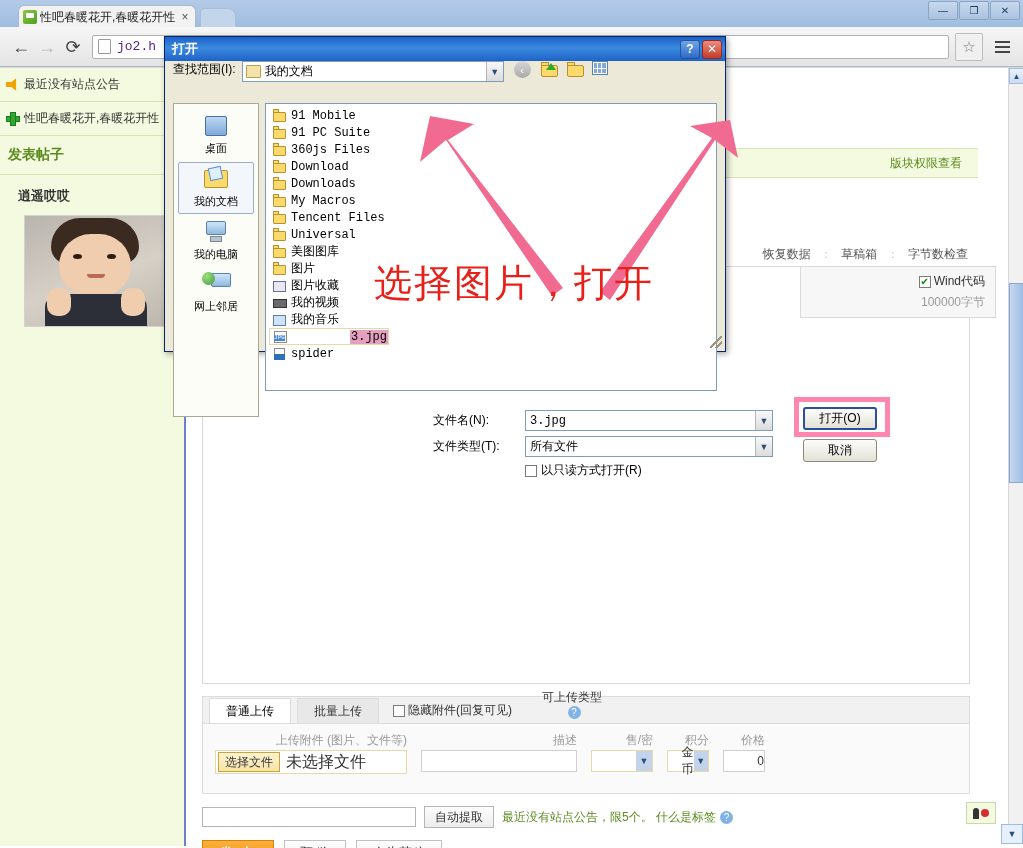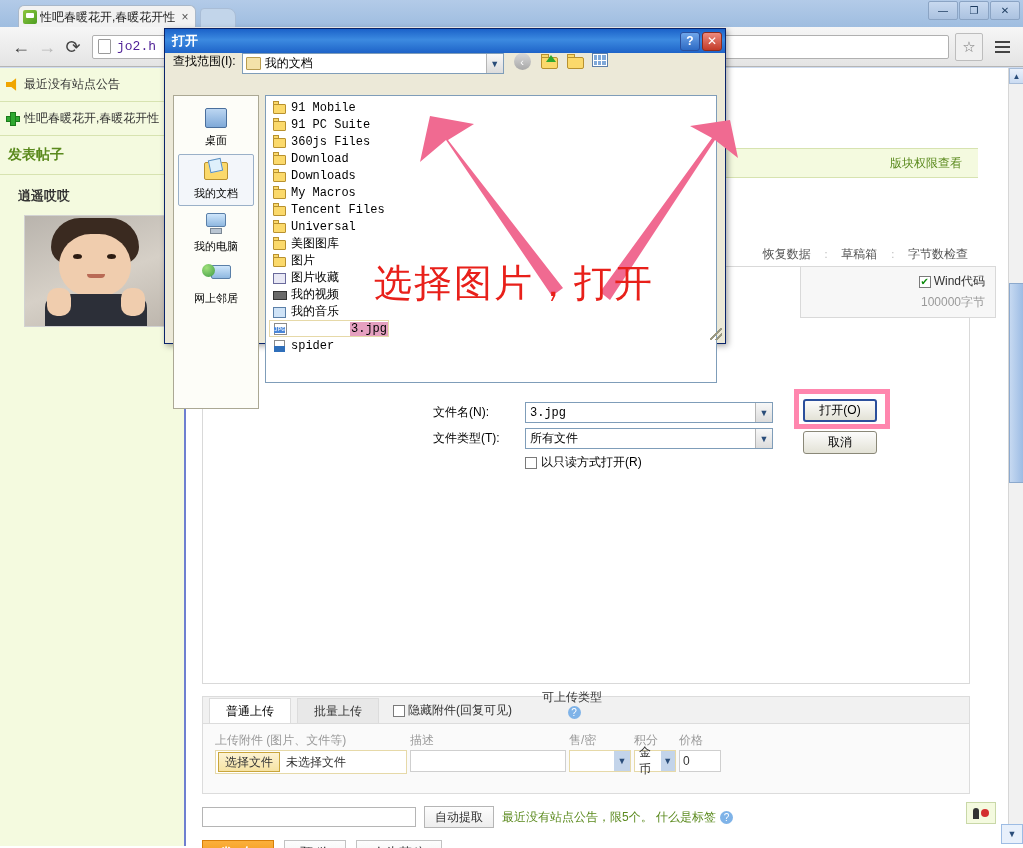--- a/index.html
+++ b/index.html
@@ -151,31 +151,31 @@
     height:25px;padding:0 16px;display:flex;align-items:center;font-size:12px;color:#333;
     border:1px solid #dcdcdc;border-bottom:none;background:#e8e8e8;margin-left:6px;box-sizing:border-box;
   }
   .up-tab.active{background:#fff;color:#000;}
   .up-chk{display:flex;align-items:center;margin-left:14px;font-size:12px;color:#333;padding-bottom:4px;}
   .up-type{margin-left:30px;font-size:12px;color:#333;padding-bottom:4px;display:flex;align-items:center;flex-direction:column;}
   .qmark{
     display:inline-block;width:13px;height:13px;border-radius:50%;
     background:#7fb3e8;color:#fff;font-size:10px;line-height:13px;text-align:center;margin-left:4px;
   }
-  .up-body{display:flex;padding:8px 12px 0 12px;gap:3px;}
+  .up-body{display:flex;padding:8px 12px 0 12px;gap:14px;text-align:right;}
   .up-col-label{font-size:12px;color:#9a9a9a;margin-bottom:4px;height:14px;}
   .file-field{
     width:192px;height:24px;border:1px solid #e6d9a8;background:#fff;
     display:flex;align-items:center;box-sizing:border-box;
   }
   .file-btn{
     height:20px;margin:1px 0 1px 2px;padding:0 6px;background:linear-gradient(#fdf3d2,#f6e3a4);
     border:1px solid #c9a63c;font-size:12px;color:#333;display:flex;align-items:center;box-sizing:border-box;
   }
-  .file-none{font-size:12px;color:#333;margin-left:6px;}
+  .file-none{font-size:16px;color:#333;margin-left:6px;}
   .desc-input{width:156px;height:22px;border:1px solid #cfcfcf;background:#fff;box-sizing:border-box;}
   .sel{
     height:22px;border:1px solid #e6d9a8;background:#fff;display:flex;align-items:center;
     justify-content:space-between;box-sizing:border-box;font-size:12px;color:#333;padding-left:4px;
   }
   .sel .arrow{
     width:16px;height:20px;background:#c3d4ea;display:flex;align-items:center;justify-content:center;
     color:#2a4d7a;font-size:9px;
   }
   .price-input{
@@ -216,21 +216,21 @@
   .cw-dot{width:8px;height:8px;border-radius:50%;background:#d32f2f;margin-left:2px;}
   .cw-person{width:6px;height:11px;background:#333;border-radius:3px 3px 0 0;}
   .corner-sel{
     position:absolute;right:0;bottom:4px;width:22px;height:20px;
     background:#e8f0fb;border:1px solid #9dbce4;display:flex;align-items:center;justify-content:center;
     color:#2a4d7a;font-size:9px;box-sizing:border-box;
   }
 
   
   #dialog{
-    position:absolute;left:164px;top:28px;width:562px;height:316px;
+    position:absolute;left:164px;top:36px;width:562px;height:316px;
     background:#ece9d8;border:1px solid #0a246a;box-sizing:border-box;
     box-shadow:2px 2px 6px rgba(0,0,0,.35);
   }
   .dlg-title{
     height:24px;background:linear-gradient(#1b62c9,#3c8ae0 45%,#1e63c8);
     display:flex;align-items:center;padding:0 3px 0 7px;
   }
   .dlg-title-text{flex:1;color:#fff;font-size:13px;font-weight:bold;}
   .tbtn{
     width:20px;height:19px;border:1px solid #2b4f9c;border-radius:3px;

